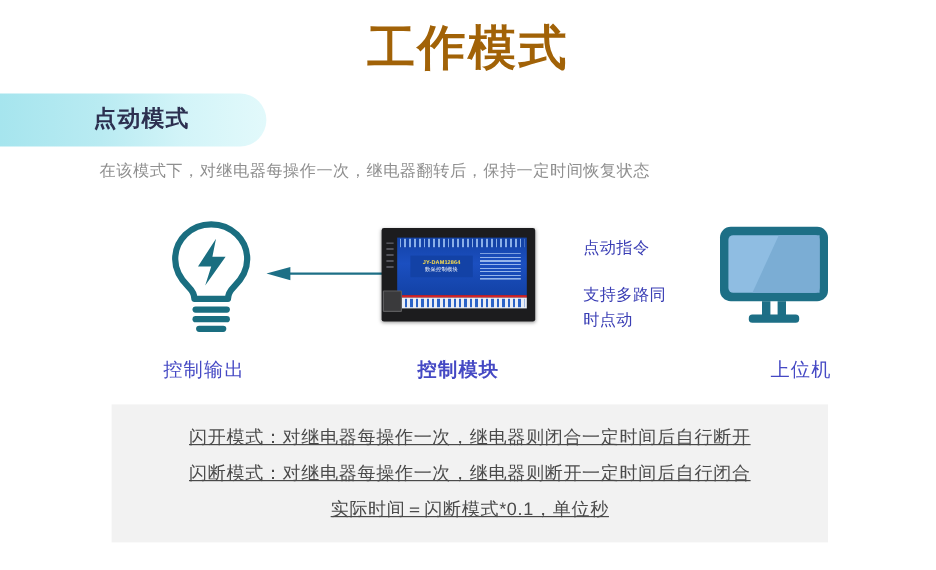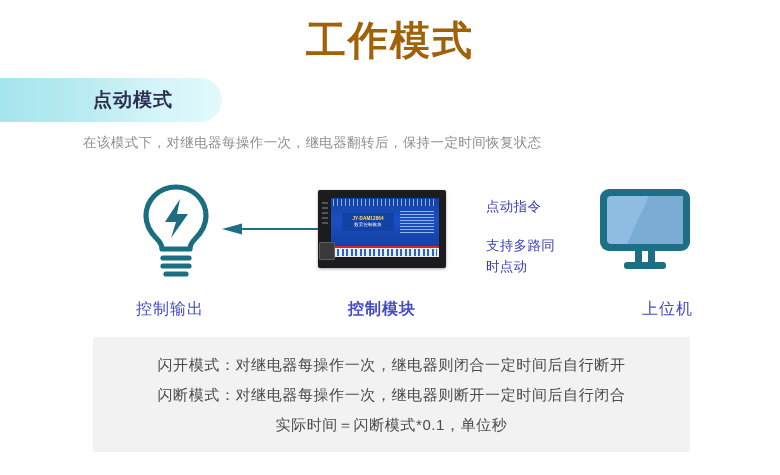--- a/index.html
+++ b/index.html
@@ -43,21 +43,20 @@
   }
   .badge-label {
     position: absolute;
     left: 78px;
     top: 88px;
     font-size: 19px;
     font-weight: bold;
     color: #2c3050;
     letter-spacing: 1px;
     line-height: 24px;
-    margin-left: 15px;
   }
 
   
   .desc {
     position: absolute;
     left: 83px;
     top: 133px;
     font-size: 13.5px;
     color: #8f8f8f;
     letter-spacing: 0.4px;
@@ -279,20 +278,21 @@
     justify-content: center;
     gap: 6px;
   }
   .note-line {
     font-size: 15px;
     color: #4a4a4a;
     letter-spacing: 0.6px;
     line-height: 24px;
     white-space: nowrap;
     text-align: center;
+    text-decoration: underline;
   }
 </style>
 </head>
 <body>
 
 <div class="page-title">工作模式</div>
 
 <div class="badge"></div>
 <div class="badge-label">点动模式</div>
 

